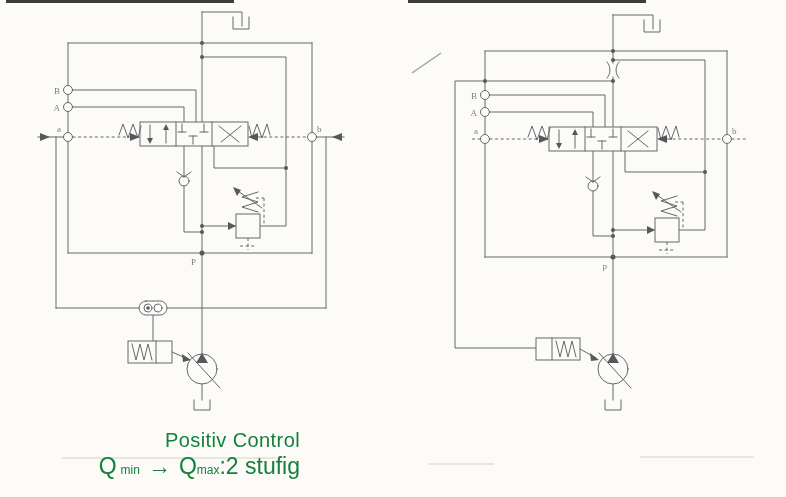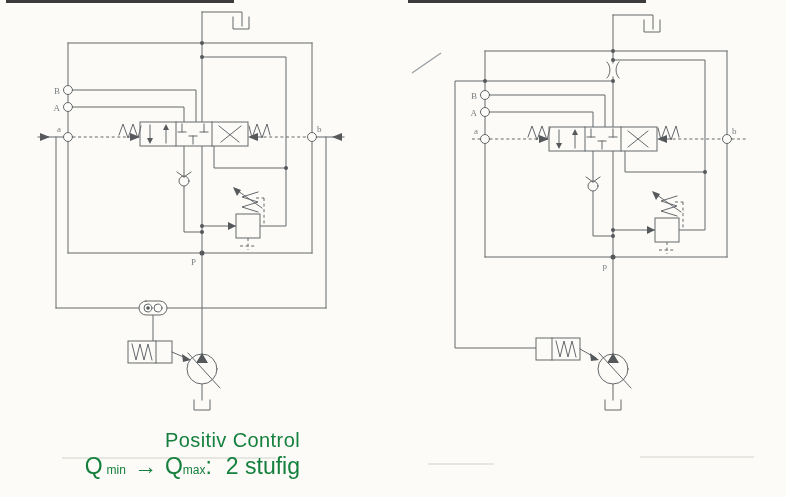--- a/index.html
+++ b/index.html
@@ -17,21 +17,21 @@
   .solid{fill:#55595c;stroke:none}
   .dot{fill:#55595c;stroke:none}
   .lbl{font-family:"Liberation Serif",serif;font-size:9px;fill:#7b8084}
   .art{stroke:#9aa0a3;stroke-width:1.4;fill:none}
   .cap{position:absolute;text-align:right;color:#15803d}
   .cap-title{font-size:20px;letter-spacing:.4px}
   .cap-formula{font-size:23px;margin-top:1px;white-space:nowrap}
   .cap-formula .sub{font-size:12px}
   .cap-formula .sub.first{margin-left:4px}
   .cap-formula .arr{margin:0 8px}
-  .cap-formula .val{margin-left:14px}
+  .cap-formula .val{}
 </style>
 </head>
 <body>
 
 <div class="scan-bar" style="left:6px;width:228px"></div>
 <div class="scan-bar" style="left:408px;width:238px"></div>
 <div class="smudge" style="left:62px;top:457px;width:214px"></div>
 <div class="smudge" style="left:640px;top:456px;width:114px"></div>
 <div class="smudge" style="left:428px;top:463px;width:66px"></div>
 

